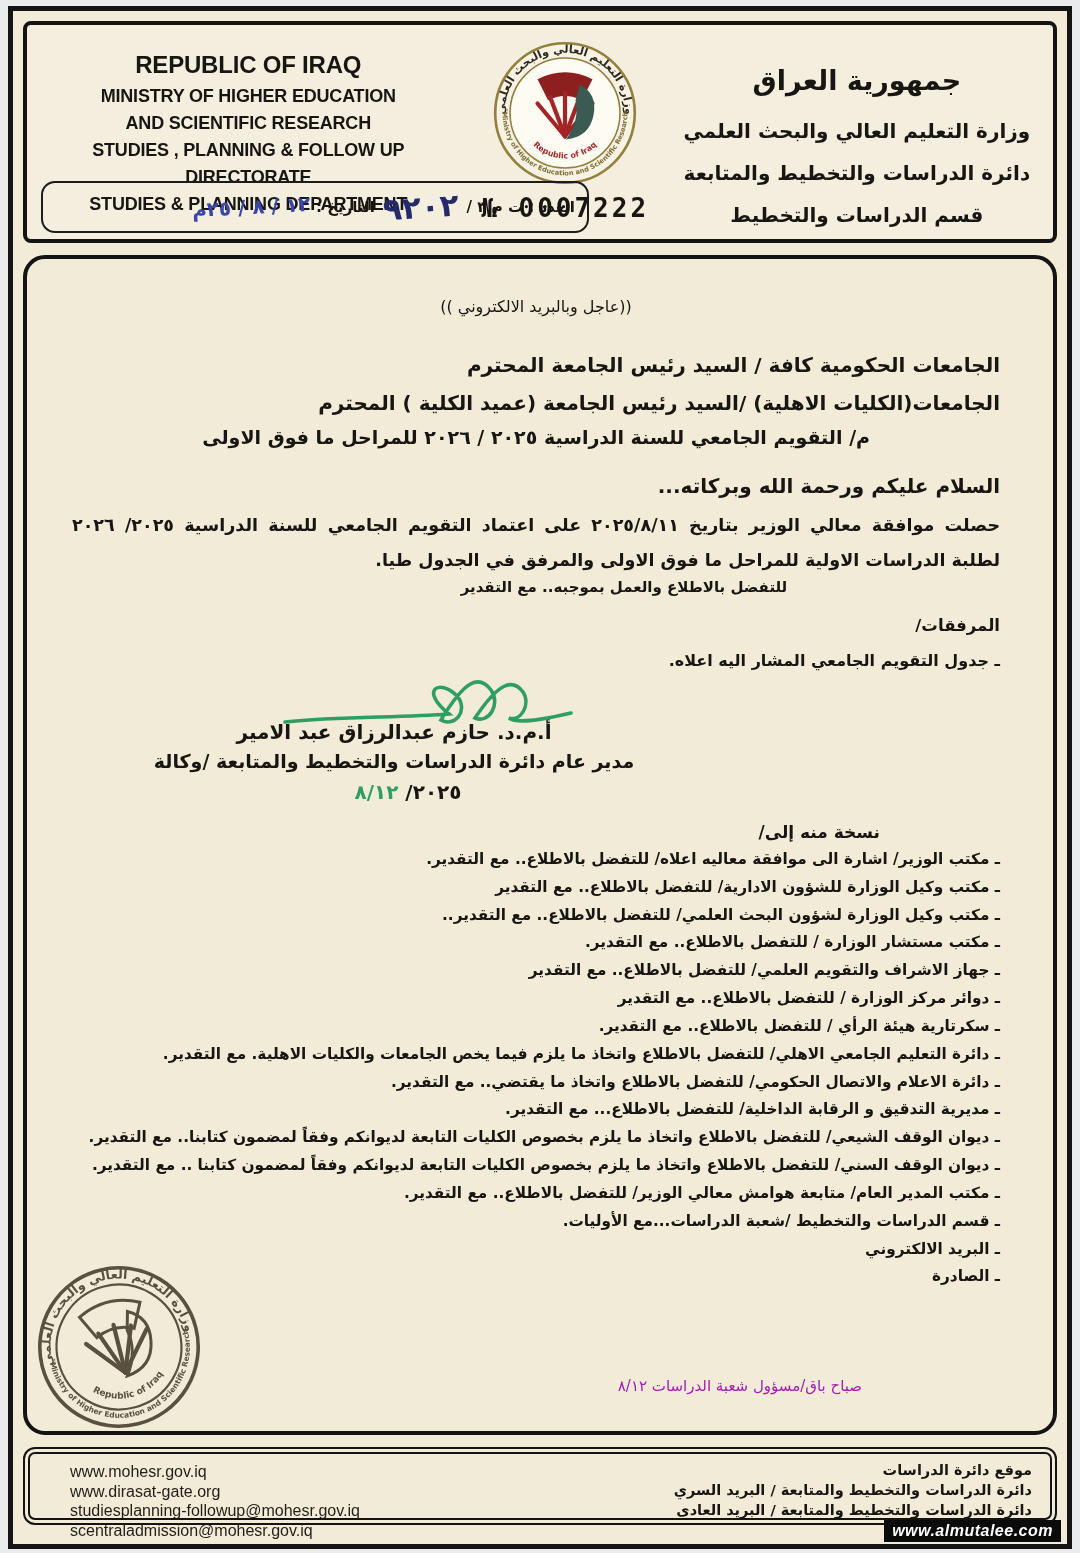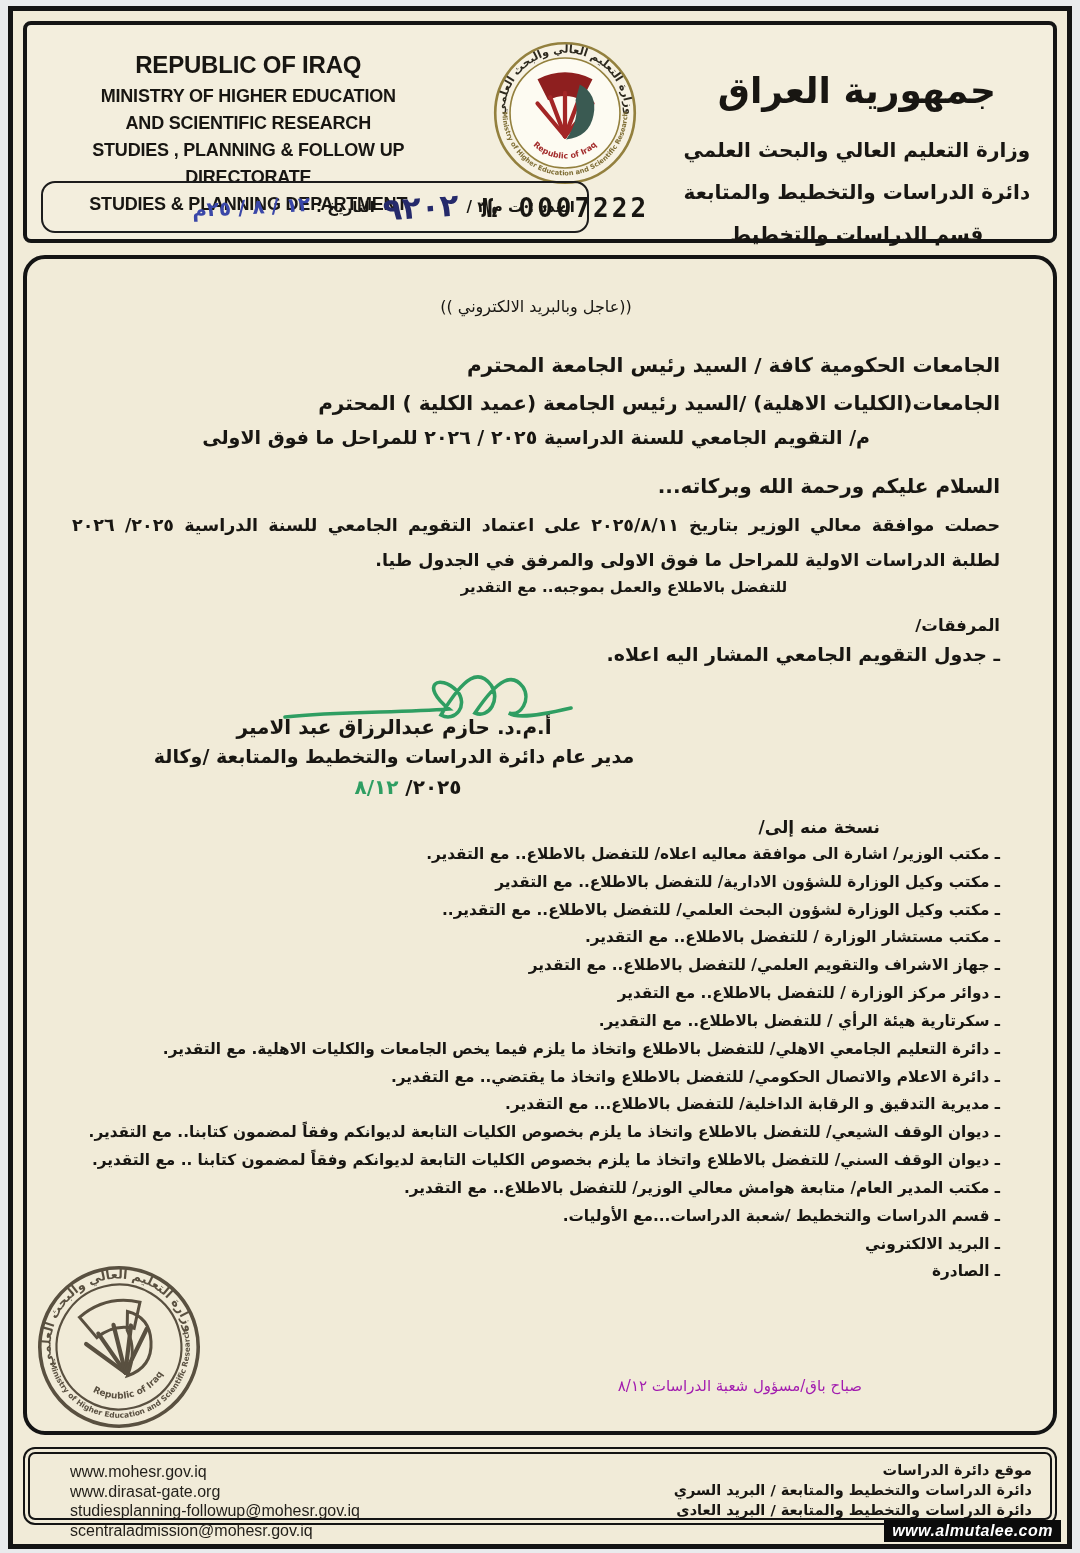--- a/index.html
+++ b/index.html
@@ -26,21 +26,21 @@
   .hdr-en{width:42%;text-align:center;direction:ltr;
     font-family:"Liberation Sans",sans-serif;font-weight:bold;
     letter-spacing:-0.2px;line-height:1.5;font-size:18px;padding-top:8px;}
   .hdr-en div:first-child{font-size:24px;}
   .hdr-mid{width:21%;text-align:center;}
   .hdr-mid .docno{
     font-family:"DejaVu Sans Mono",monospace;font-size:26px;font-weight:bold;
     letter-spacing:3px;margin-top:2px;white-space:nowrap;direction:ltr;}
   .hdr-ar{width:37%;direction:rtl;text-align:center;font-weight:bold;
     font-size:20px;line-height:2.1;padding-top:14px;}
-  .hdr-ar div:first-child{font-size:36px;}
+  .hdr-ar div:first-child{font-size:27px;}
   .refbox{
     position:absolute;left:14px;bottom:6px;width:548px;height:52px;
     border:2px solid #1c1c1c;border-radius:14px;
     direction:rtl;display:flex;align-items:center;justify-content:flex-start;
     gap:6px;padding:0 12px;box-sizing:border-box;white-space:nowrap;
   }
   .ref-label{font-size:15px;font-weight:bold;}
   .ref-num{font-size:31px;font-weight:bold;color:#252a6b;
     transform:rotate(-4deg);display:inline-block;margin:0 2px;}
   .ref-date{font-size:20px;font-weight:bold;color:#3a47a8;
@@ -52,21 +52,21 @@
     background:#f1ebd8;position:relative;
     direction:rtl;padding:24px 53px 0 45px;
   }
   .urgent{text-align:center;font-size:16px;margin-top:14px;}
   .addr{margin-top:30px;font-size:20px;font-weight:bold;line-height:1.9;}
   .subject{font-size:19px;font-weight:bold;margin-top:4px;margin-right:130px;}
   .greeting{font-size:20px;font-weight:bold;margin-top:26px;}
   .para{font-size:17.5px;font-weight:bold;line-height:2;margin-top:10px;text-align:justify;}
   .closing{font-size:15px;font-weight:bold;text-align:center;position:relative;left:88px;}
   .attach-label{font-size:16.5px;font-weight:bold;margin-top:20px;}
-  .attach-list div{font-size:19px;font-weight:bold;margin-top:8px;}
+  .attach-list div{font-size:16px;font-weight:bold;margin-top:16px;}
   .sig{width:520px;margin:2px 346px 0 auto;text-align:center;}
   .sig-scribble{display:block;margin:0 auto -16px;position:relative;left:35px;}
   .sig-name{font-size:20px;font-weight:bold;}
   .sig-title{font-size:19px;font-weight:bold;margin-top:6px;}
   .sig-date{font-size:20px;font-weight:bold;margin-top:8px;direction:ltr;}
   .sig-date .green{color:#2f9e62;margin-left:28px;}
   .cc-head{font-size:17px;font-weight:bold;margin:18px 120px 4px 0;}
   .cc-list div{font-size:15.3px;font-weight:bold;line-height:1.82;white-space:nowrap;}
   .note{position:absolute;right:191px;bottom:36px;font-size:15px;color:#a21caf;}
   .stamp{position:absolute;left:8px;bottom:0px;transform:rotate(-14deg);opacity:.92;}

